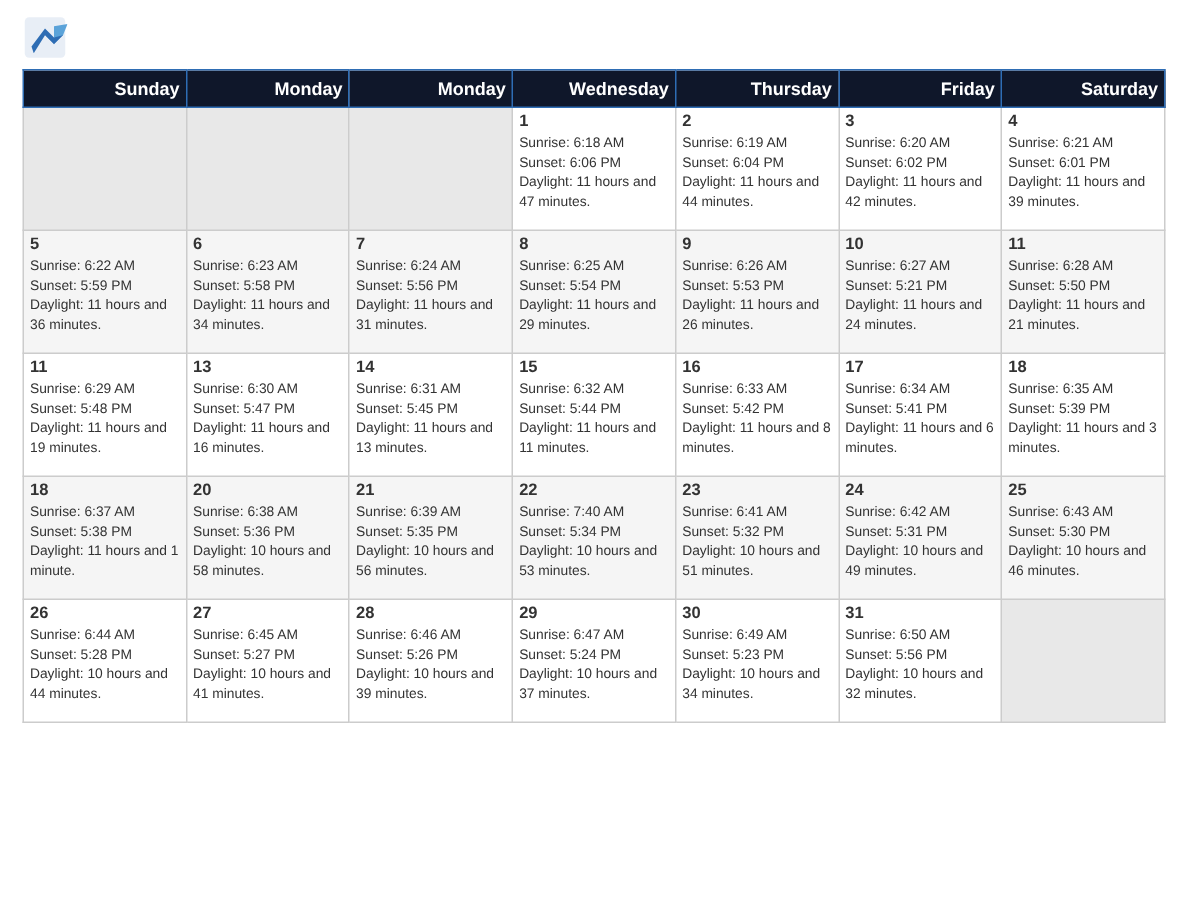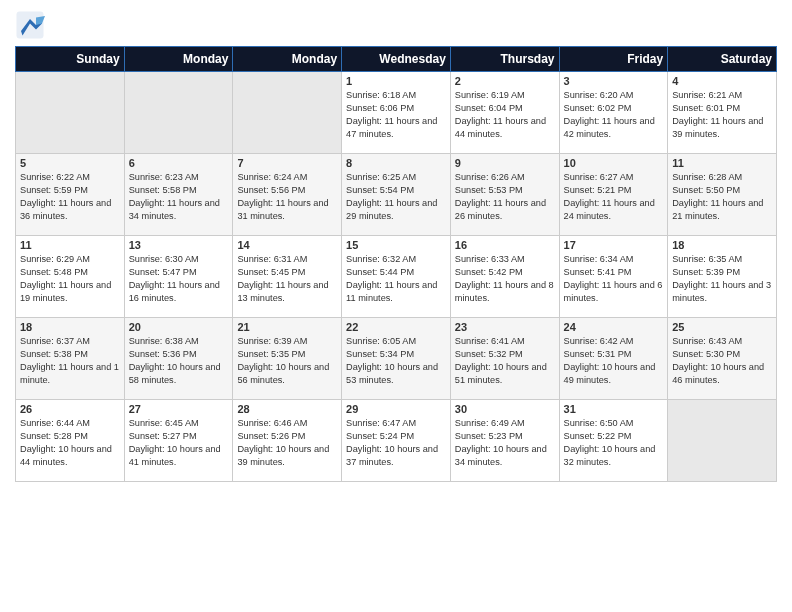--- a/index.html
+++ b/index.html
@@ -285,21 +285,21 @@
           </td>
           <td>
             <span class="day-num">21</span>
             <div class="day-info">Sunrise: 6:39 AM
 Sunset: 5:35 PM
 Daylight: 10 hours
 and 56 minutes.</div>
           </td>
           <td>
             <span class="day-num">22</span>
-            <div class="day-info">Sunrise: 6:05 AM
+            <div class="day-info">Sunrise: 7:40 AM
 Sunset: 5:34 PM
 Daylight: 10 hours
 and 53 minutes.</div>
           </td>
           <td>
             <span class="day-num">23</span>
             <div class="day-info">Sunrise: 6:41 AM
 Sunset: 5:32 PM
 Daylight: 10 hours
 and 51 minutes.</div>
@@ -351,21 +351,21 @@
           <td>
             <span class="day-num">30</span>
             <div class="day-info">Sunrise: 6:49 AM
 Sunset: 5:23 PM
 Daylight: 10 hours
 and 34 minutes.</div>
           </td>
           <td>
             <span class="day-num">31</span>
             <div class="day-info">Sunrise: 6:50 AM
-Sunset: 5:22 PM
+Sunset: 5:56 PM
 Daylight: 10 hours
 and 32 minutes.</div>
           </td>
           <td class="empty-cell"></td>
         </tr>
       </tbody>
   </table>
 </div>
 
 </body></html>

